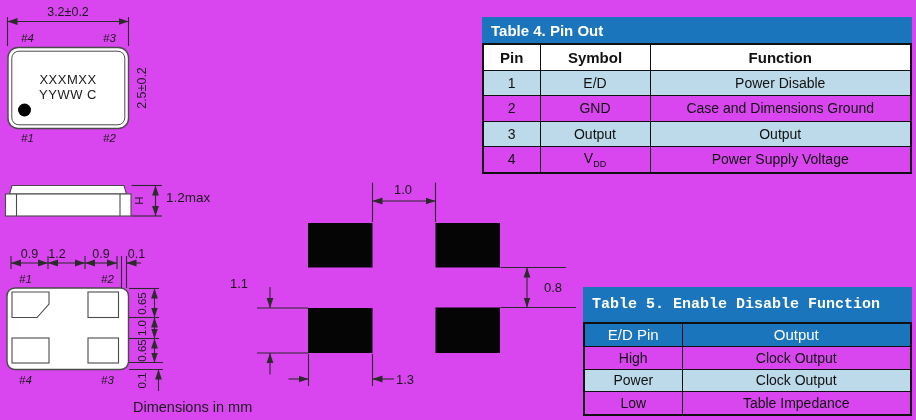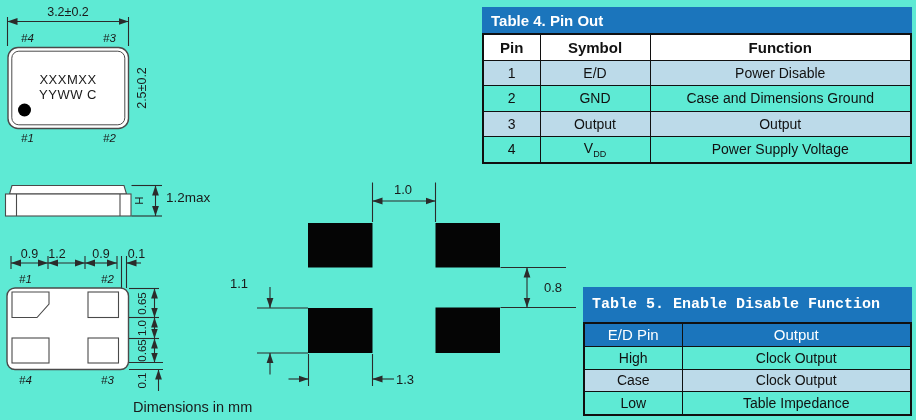--- a/index.html
+++ b/index.html
@@ -1,16 +1,16 @@
 <!DOCTYPE html>
 <html><head>
 <meta charset="utf-8">
 <style>
   html,body{margin:0;padding:0;background:#ffffff;}
-  .canvas{position:relative;width:916px;height:420px;background:#5eead4;overflow:hidden;
+  .canvas{position:relative;width:916px;height:420px;background:#d946ef;overflow:hidden;
           font-family:"Liberation Sans",sans-serif;color:#111;}
   svg text{fill:#1a1a1a;font-family:"Liberation Sans",sans-serif;}
   .dimtxt{font-size:12.5px;}
   .pintxt{font-size:11.5px;font-style:italic;}
   .marktxt{font-size:13px;letter-spacing:.5px;}
   .small-rot{font-size:11.5px;}
   .note-txt{font-size:14.5px;}
 
   
   .tblwrap{position:absolute;}
@@ -156,21 +156,21 @@
     <text class="small-rot" text-anchor="middle" transform="rotate(-90 146 350.5)" x="146" y="350.5">0.65</text>
     <text class="small-rot" text-anchor="middle" transform="rotate(-90 146 380.5)" x="146" y="380.5">0.1</text>
     <text class="note-txt" x="133" y="412">Dimensions in mm</text>
 
     <text style="font-size:13px" text-anchor="middle" x="403" y="194">1.0</text>
     <text style="font-size:13px" x="544" y="292">0.8</text>
     <text style="font-size:13px" x="230" y="288">1.1</text>
     <text style="font-size:13px" x="396" y="384">1.3</text>
   </svg>
 
-  <div class="tblwrap t4" style="left:482px;top:7px;width:430px;">
+  <div class="tblwrap t4" style="left:482px;top:17px;width:430px;">
     <div class="tbl-title">Table 4. Pin Out</div>
     <table>
       <colgroup>
           <col style="width:57px">
           <col style="width:110px">
           <col>
         </colgroup>
       <tbody>
           <tr class="hdr">
         <td>Pin</td>
@@ -211,21 +211,21 @@
       <tbody>
           <tr class="hdr">
         <td>E/D Pin</td>
         <td>Output</td>
       </tr>
       <tr>
         <td>High</td>
         <td>Clock Output</td>
       </tr>
       <tr class="alt">
-        <td>Case</td>
+        <td>Power</td>
         <td>Clock Output</td>
       </tr>
       <tr>
         <td>Low</td>
         <td>Table Impedance</td>
       </tr>
     </tbody>
       </table>
   </div>
 

